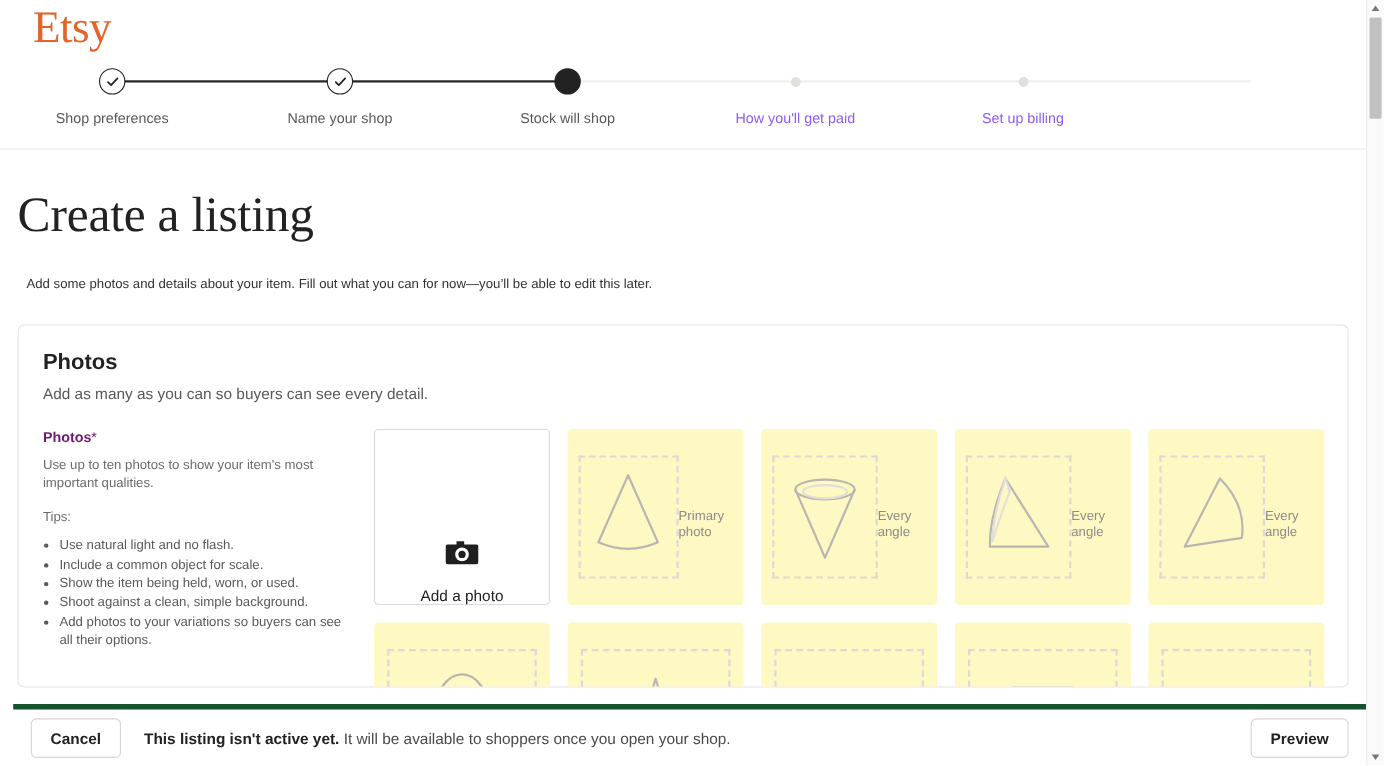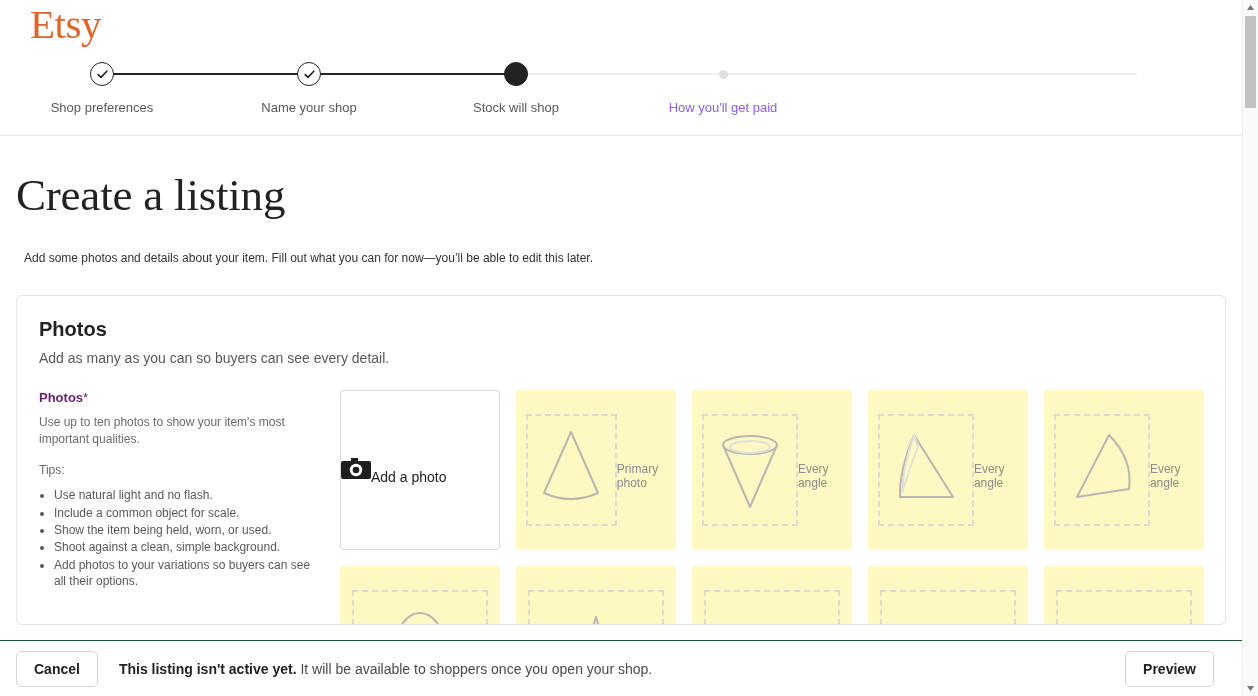--- a/index.html
+++ b/index.html
@@ -191,23 +191,23 @@
   .tile {
     position: relative;
     width: 160px;
     height: 160px;
     border-radius: 4px;
   }
   .tile.add {
     border: 1px solid #ddd9d4;
     background: #fff;
     display: flex;
-    flex-direction: row;
+    flex-direction: column;
     align-items: center;
-    justify-content: flex-start;
+    justify-content: flex-end;
     cursor: pointer;
   }
   .tile.add .add-label {
     margin-top: 13px;
     font-size: 14px;
     color: #222;
   }
   .cam-icon { display: block; }
 
   .tile.placeholder {
@@ -230,25 +230,25 @@
   .ph-inner svg { display: block; }
   .ph-label {
     margin-top: 11px;
     font-size: 12px;
     color: #8c8c8c;
   }
 
   
   .bottombar {
     position: absolute;
-    left: 0; bottom: 0;
+    left: 12px; bottom: 0;
     width: 1242px;
     height: 56px;
     background: #fff;
-    border-top: 1px solid #14532d;
+    border-top: 5px solid #14532d;
     display: flex;
     align-items: center;
     padding: 0 16px;
     z-index: 20;
   }
   .btn {
     font-family: "Liberation Sans", sans-serif;
     font-size: 14px;
     font-weight: 700;
     border-radius: 5px;
@@ -346,20 +346,26 @@
               <div class="node current"></div>
             </div>
             <div class="step-label">Stock will shop</div>
           </div>
           <div class="step todo-step" style="left: 723px;">
             <div class="node-wrap">
               <div class="node todo"></div>
             </div>
             <div class="step-label">How you'll get paid</div>
           </div>
+          <div class="step todo-step" style="left: 930px;">
+            <div class="node-wrap">
+              <div class="node todo"></div>
+            </div>
+            <div class="step-label">Set up billing</div>
+          </div>
         </div>
     </div>
 
     <div class="content">
       <h1 class="page-title">Create a listing</h1>
       <p class="page-subtitle">Add some photos and details about your item. Fill out what you can for now—you’ll be able to edit this later.</p>
 
       <div class="card">
         <h2 class="card-title">Photos</h2>
         <p class="card-sub">Add as many as you can so buyers can see every detail.</p>

